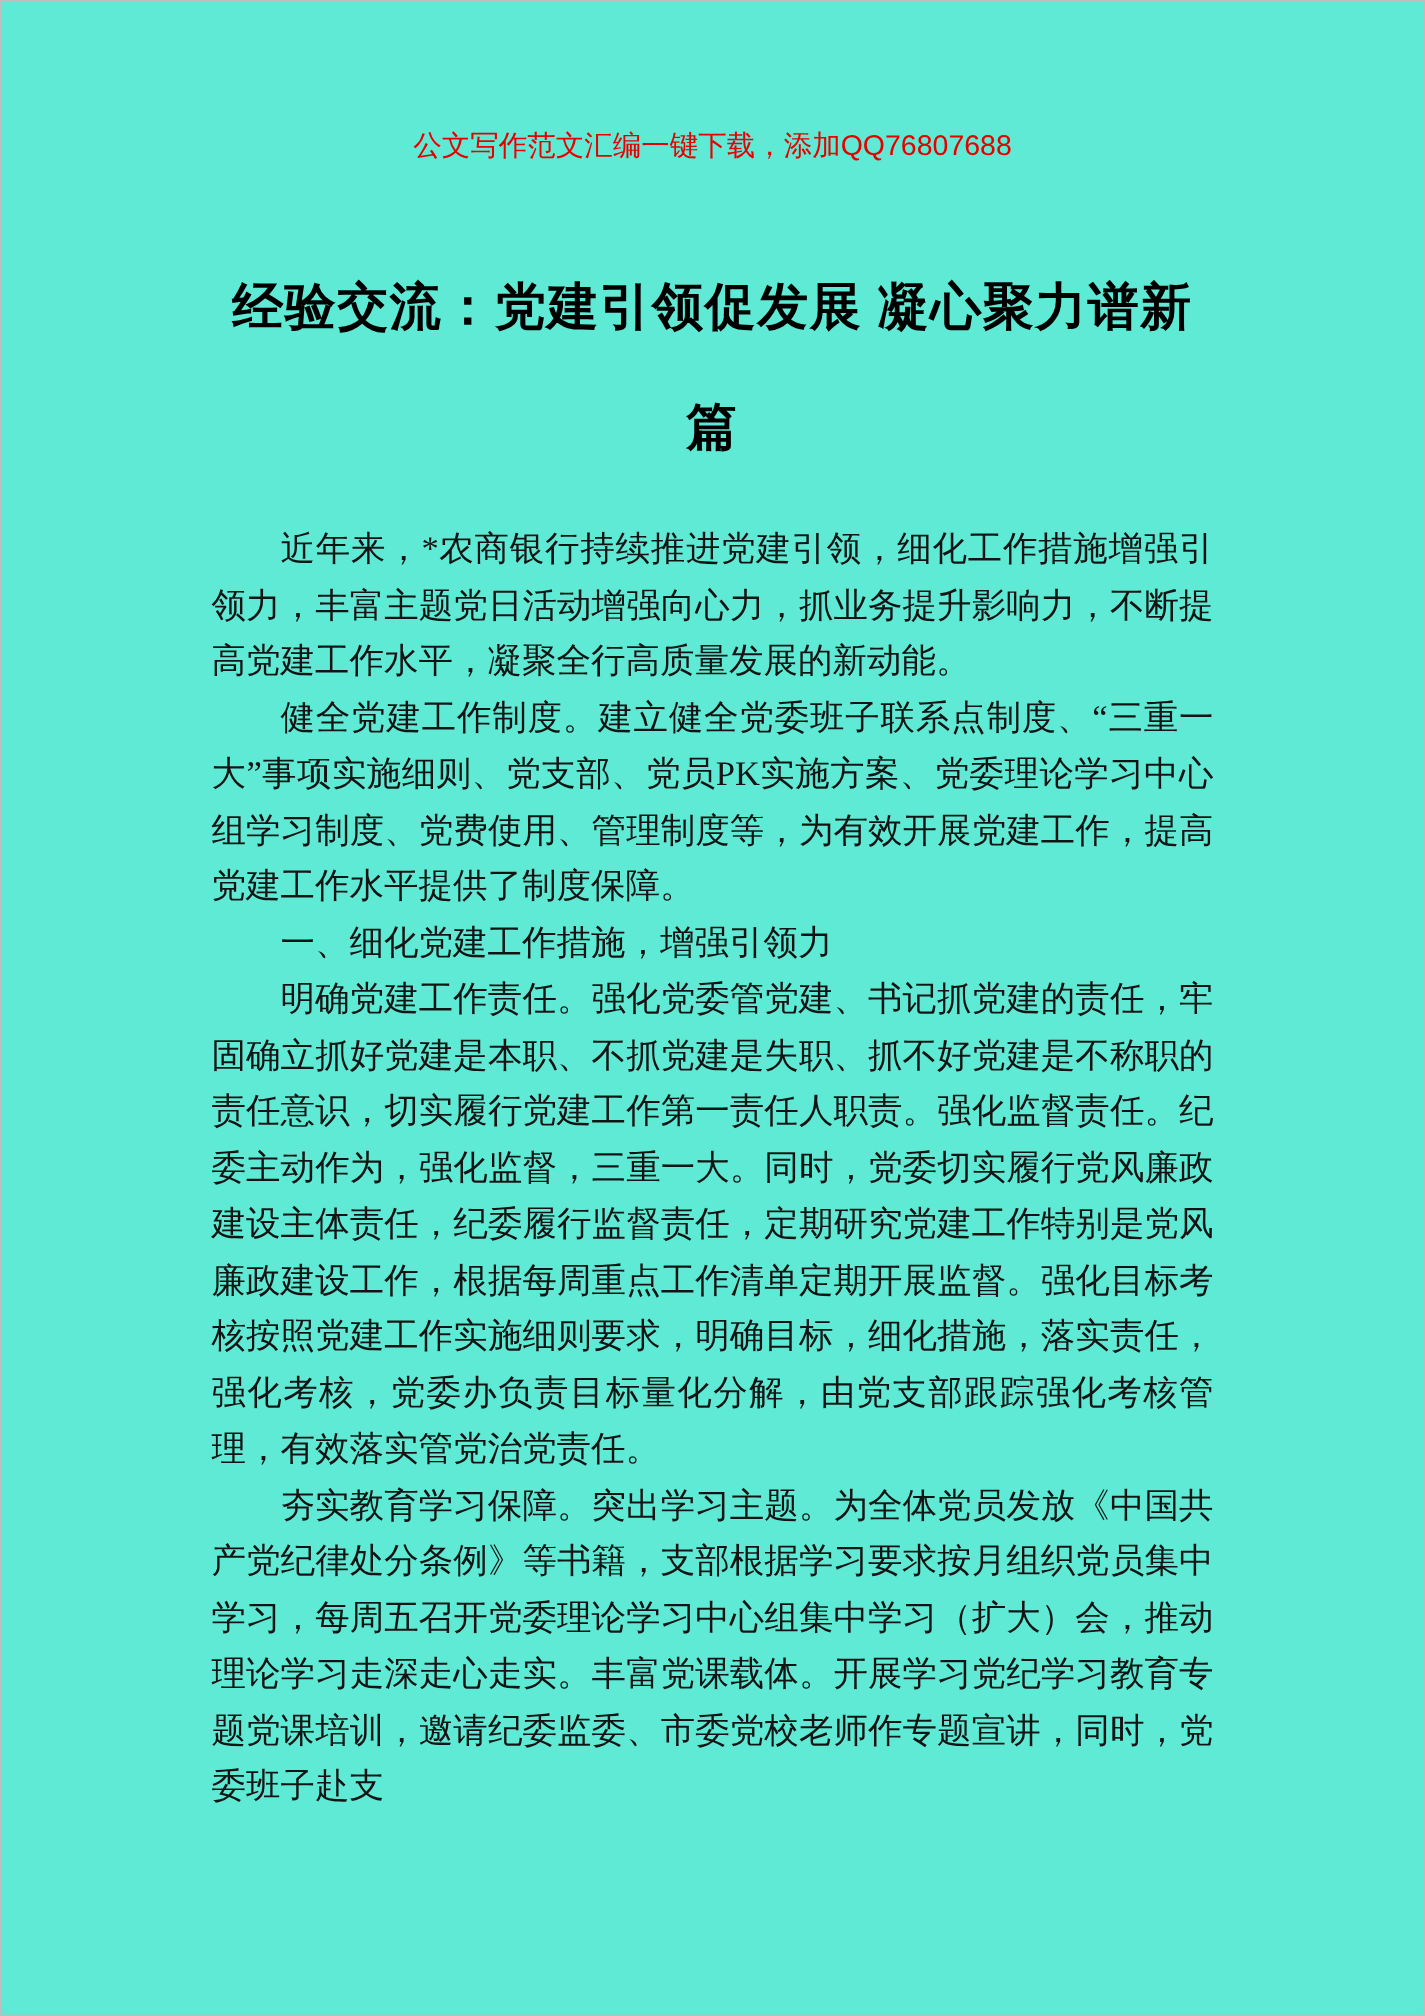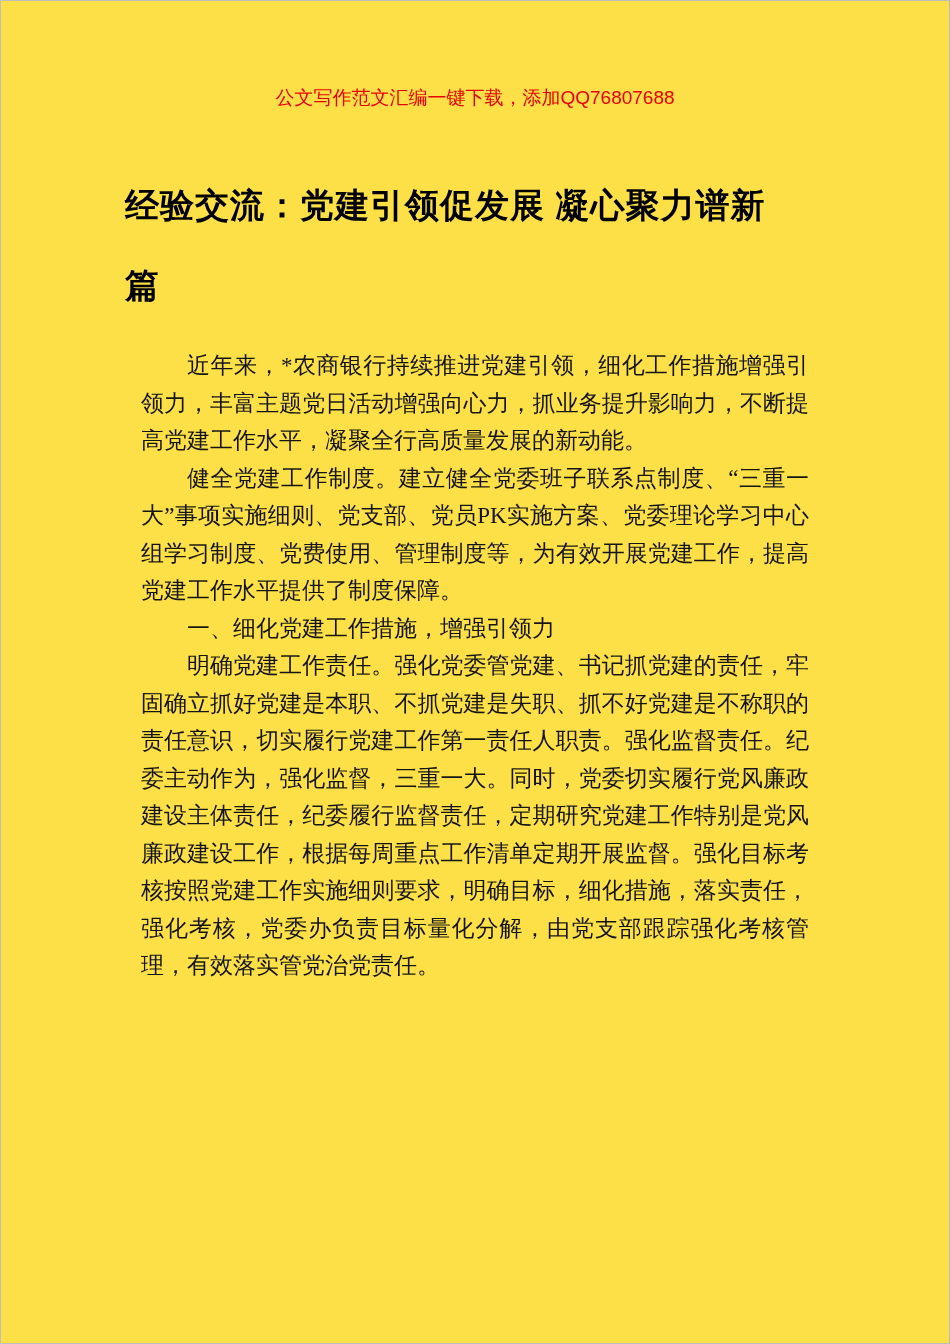--- a/index.html
+++ b/index.html
@@ -5,36 +5,37 @@
   html, body {
     margin: 0;
     padding: 0;
     background: #ffffff;
   }
   .page {
     position: relative;
     width: 950px;
     height: 1344px;
     box-sizing: border-box;
-    background: #fde047;
+    background: #5eead4;
     border: 1px solid #bdbdbd;
     overflow: hidden;
     font-family: "Liberation Serif", "DejaVu Serif", serif;
   }
   .notice {
     margin-top: 84px;
     text-align: center;
     color: #e80000;
     font-size: 19px;
     line-height: 26px;
     font-family: "Liberation Sans", "DejaVu Sans", sans-serif;
   }
   .title {
     margin: 54px auto 0 auto;
     width: 700px;
+    text-align: center;
     font-size: 34px;
     line-height: 80px;
     font-weight: 700;
     color: #000000;
     letter-spacing: 1px;
     font-family: "Liberation Sans", "DejaVu Sans", sans-serif;
   }
   .title-line {
     display: block;
   }
@@ -62,15 +63,16 @@
   <h1 class="title">
     <span class="title-line">经验交流：党建引领促发展 凝心聚力谱新</span>
     <span class="title-line">篇</span>
   </h1>
 
   <div class="doc-body">
     <p>近年来，*农商银行持续推进党建引领，细化工作措施增强引领力，丰富主题党日活动增强向心力，抓业务提升影响力，不断提高党建工作水平，凝聚全行高质量发展的新动能。</p>
     <p>健全党建工作制度。建立健全党委班子联系点制度、“三重一大”事项实施细则、党支部、党员PK实施方案、党委理论学习中心组学习制度、党费使用、管理制度等，为有效开展党建工作，提高党建工作水平提供了制度保障。</p>
     <p>一、细化党建工作措施，增强引领力</p>
     <p>明确党建工作责任。强化党委管党建、书记抓党建的责任，牢固确立抓好党建是本职、不抓党建是失职、抓不好党建是不称职的责任意识，切实履行党建工作第一责任人职责。强化监督责任。纪委主动作为，强化监督，三重一大。同时，党委切实履行党风廉政建设主体责任，纪委履行监督责任，定期研究党建工作特别是党风廉政建设工作，根据每周重点工作清单定期开展监督。强化目标考核按照党建工作实施细则要求，明确目标，细化措施，落实责任，强化考核，党委办负责目标量化分解，由党支部跟踪强化考核管理，有效落实管党治党责任。</p>
+    <p>夯实教育学习保障。突出学习主题。为全体党员发放《中国共产党纪律处分条例》等书籍，支部根据学习要求按月组织党员集中学习，每周五召开党委理论学习中心组集中学习（扩大）会，推动理论学习走深走心走实。丰富党课载体。开展学习党纪学习教育专题党课培训，邀请纪委监委、市委党校老师作专题宣讲，同时，党委班子赴支</p>
   </div>
 
 </div>
 
 </body></html>

